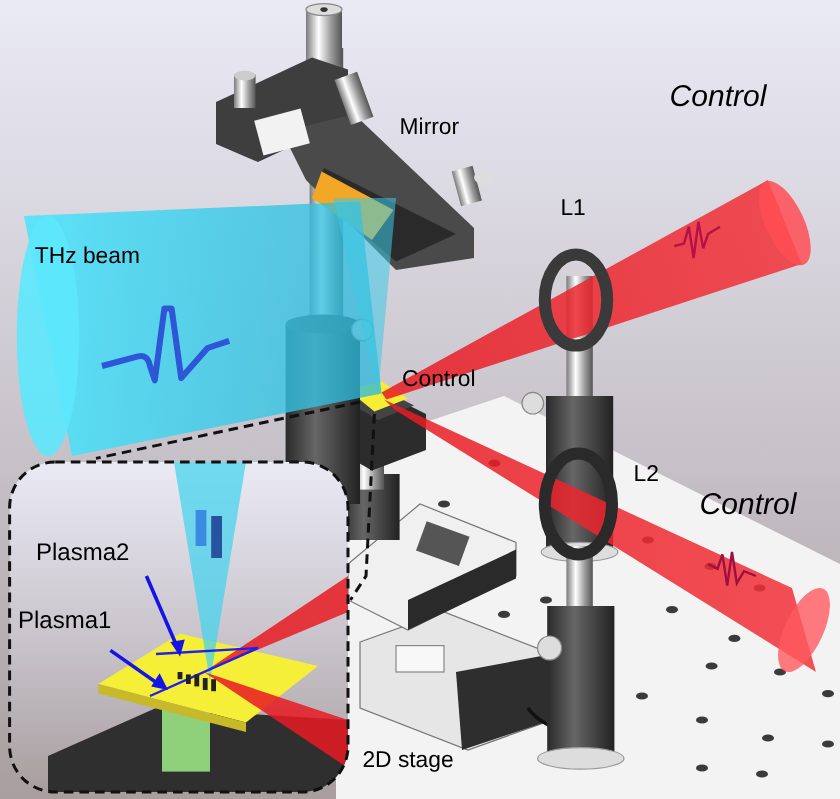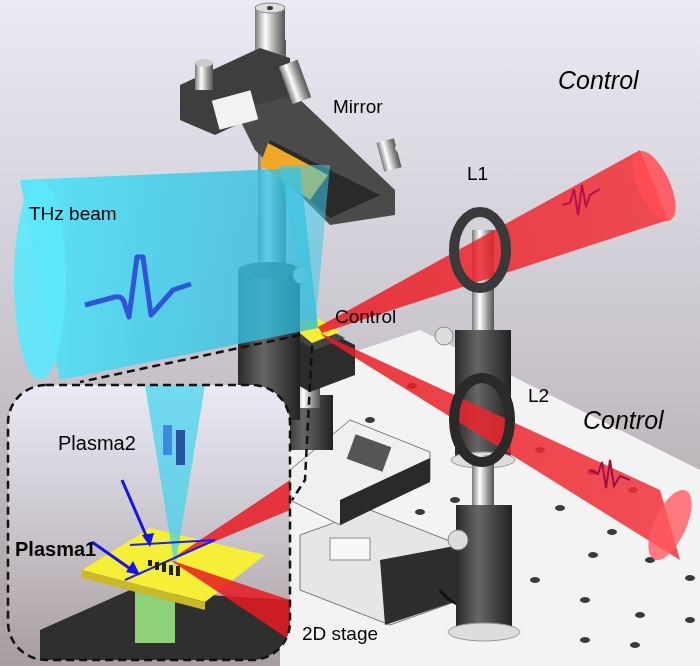--- a/index.html
+++ b/index.html
@@ -169,15 +169,15 @@
   <div>Control</div>
 </div>
 <div class="lbl" style="left:467px;top:160px;">L1</div>
 <div class="lbl" style="left:29px;top:200px;">THz beam</div>
 <div class="lbl" style="left:335px;top:303px;">Control</div>
 <div class="lbl" style="left:528px;top:382px;">L2</div>
 <div class="lbl2" style="left:583px;top:405px;">
   <div>Control</div>
 </div>
 <div class="lbl" style="left:302px;top:620px;">2D stage</div>
-<div class="inset-lbl" style="left:30px;top:432px;margin-left:28px;">Plasma2</div>
-<div class="inset-lbl" style="left:15px;top:538px;font-weight:bold;">Plasma1</div>
+<div class="inset-lbl" style="left:30px;top:450px;">Plasma2</div>
+<div class="inset-lbl" style="left:15px;top:506px;">Plasma1</div>
 </div>
 
 </body></html>

